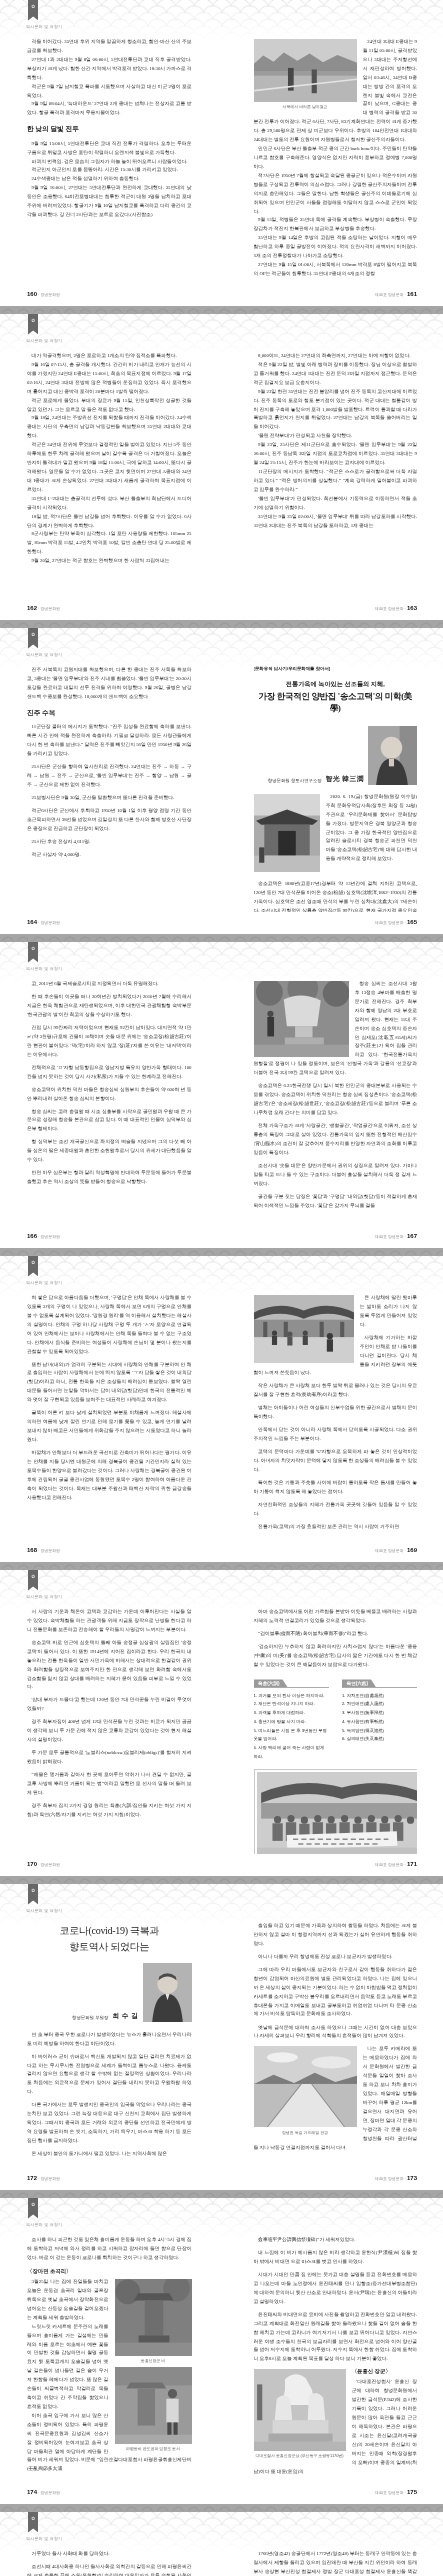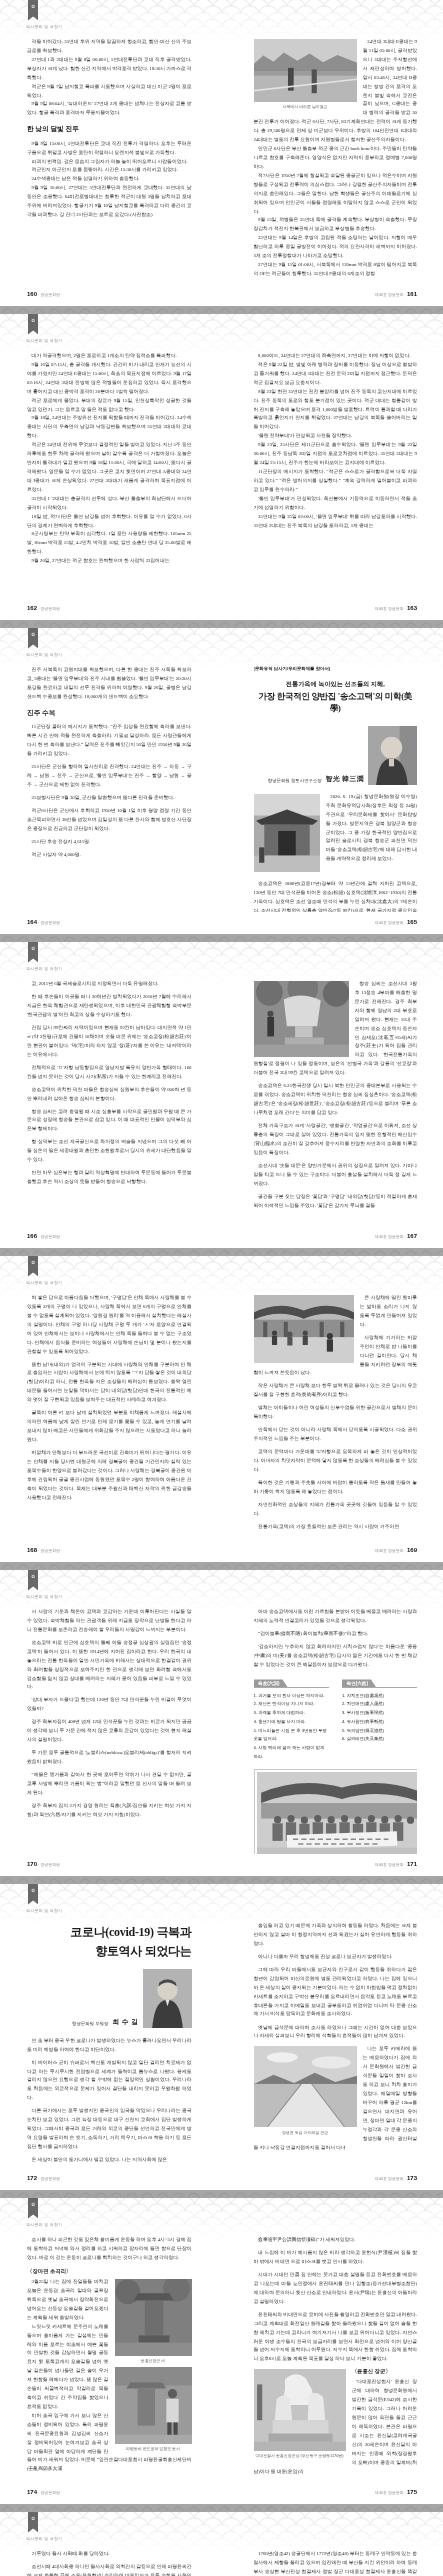--- a/index.html
+++ b/index.html
@@ -41,21 +41,21 @@
   .ph svg{display:block;width:100%;height:100%;}
   .phwrap{font-size:0;}
   .cap{font-family:"Liberation Sans",sans-serif;font-size:3.9px;color:#555;text-align:center;
     margin-top:2.1px;line-height:1.3;}
   .fl{float:left;margin:1px 6.2px 3.1px 0;}
   .fr{float:right;margin:1px 0 3.1px 6.2px;}
   
   .tagline{font-family:"Liberation Sans",sans-serif;font-size:4.4px;font-weight:bold;color:#222;margin:0 0 9.3px;}
   .t-sub{font-size:6.2px;font-weight:bold;text-align:center;margin:0 0 2.1px;}
   .t-main{font-size:8.5px;font-weight:bold;text-align:center;margin:0 0 10.3px;letter-spacing:-0.3px;}
-  .t-big{font-size:12px;font-weight:bold;text-align:right;margin:2.1px 0;letter-spacing:-0.3px;}
+  .t-big{font-size:10px;font-weight:normal;text-align:center;margin:2.1px 0;letter-spacing:-0.3px;}
   .byrow{display:flex;justify-content:flex-end;align-items:flex-end;gap:4.1px;margin:4.1px 0 8.2px;}
   .byrole{font-family:"Liberation Sans",sans-serif;font-size:4.4px;color:#333;padding-bottom:2.1px;}
   .byname{font-size:6.7px;font-weight:bold;padding-bottom:1px;letter-spacing:0.5px;}
   .portrait{width:49px;height:59px;}
   
   .boxrow{display:flex;gap:13.4px;margin:8.2px 0 4.1px;}
   .rbox{flex:1;}
   .rlabel{display:inline-block;background:#9a9a9a;color:#fff;font-family:"Liberation Sans",sans-serif;
     font-size:4.6px;font-weight:bold;padding:1.5px 8.2px 1.5px 4.6px;
     clip-path:polygon(0 0,calc(100% - 5.2px) 0,100% 100%,0 100%);}

